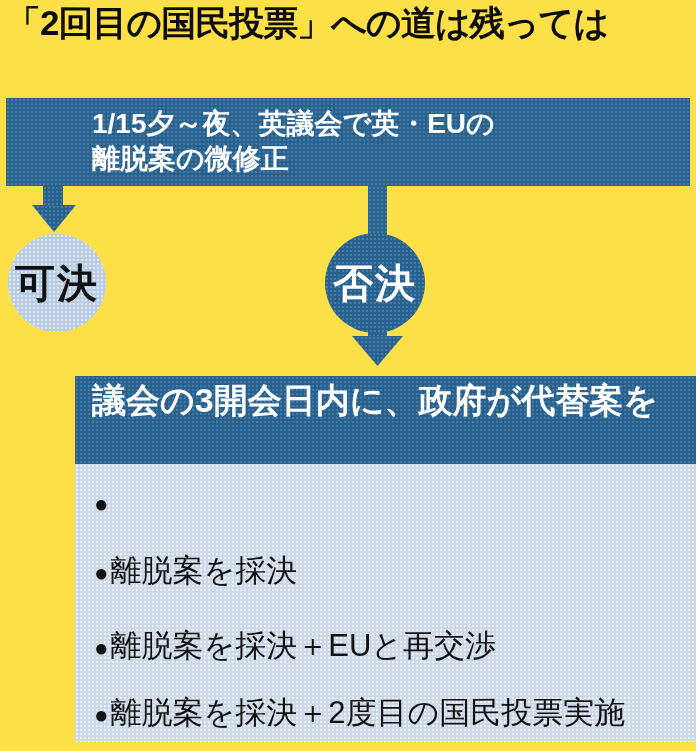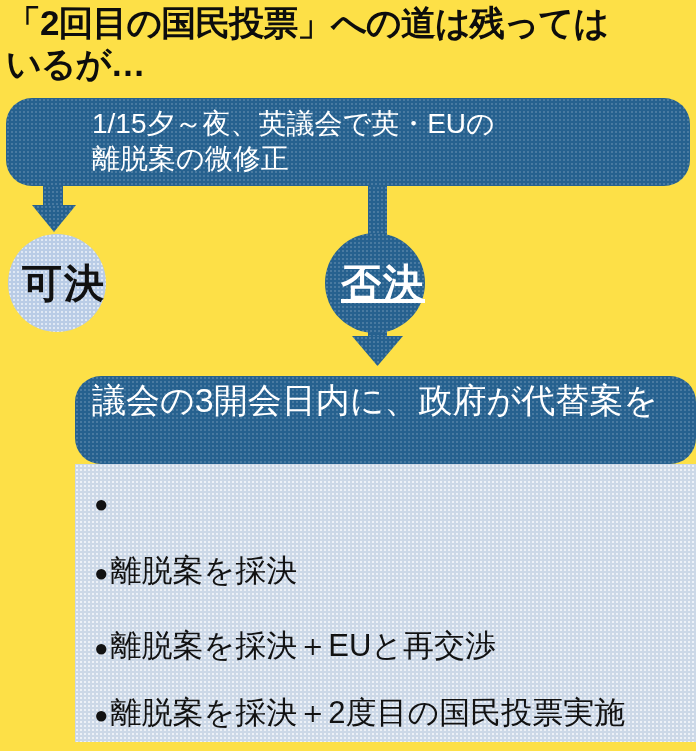--- a/index.html
+++ b/index.html
@@ -41,22 +41,21 @@
   }
   .light-circle-fill {
     background-color: #b9cce6;
     background-image: radial-gradient(rgba(255,255,255,0.55) 25%, rgba(0,0,0,0) 26%);
     background-size: 4px 4px;
   }
   
   .bar {
     position: absolute;
     color: #ffffff;
-    font-weight: normal;
-    border-radius: 26px;
+    font-weight: bold;
   }
   .bar1 {
     left: 6px;
     top: 98px;
     width: 684px;
     height: 88px;
   }
   .bar1 .bar-text {
     padding: 8px 0 0 86px;
     font-size: 28px;
@@ -84,40 +83,39 @@
     clip-path: polygon(0 0, 100% 0, 50% 100%);
   }
   .arrowhead-left  { left: 32px;  top: 205px; width: 44px; height: 27px; }
   .arrowhead-right { left: 352px; top: 336px; width: 51px; height: 30px; }
   
   .circle {
     position: absolute;
     border-radius: 50%;
     display: flex;
     align-items: center;
-    justify-content: flex-end;
+    justify-content: center;
     font-size: 40px;
     font-weight: bold;
     letter-spacing: 2px;
     z-index: 1;
   }
   .circle-approved {
     left: 8px;
     top: 234px;
     width: 98px;
     height: 98px;
     color: #111111;
   }
   .circle-rejected {
     left: 325px;
     top: 233px;
     width: 100px;
     height: 100px;
     color: #ffffff;
-    text-decoration: underline;
   }
   
   .options-box {
     position: absolute;
     left: 75px;
     top: 464px;
     width: 621px;
     height: 278px;
     color: #121212;
   }
@@ -138,21 +136,20 @@
     margin-right: 2px;
   }
 </style>
 </head>
 <body>
 
 <div class="canvas">
 
   <h1 class="title">
     <span>「2回目の国民投票」への道は残っては</span><br>
-    <span>いるが…</span>
   </h1>
 
   <div class="bar bar1 dark-fill">
     <div class="bar-text">
       <span>1/15夕～夜、英議会で英・EUの</span><br>
       <span>離脱案の微修正</span>
     </div>
   </div>
 
   <div class="stem stem-left dark-fill"></div>

